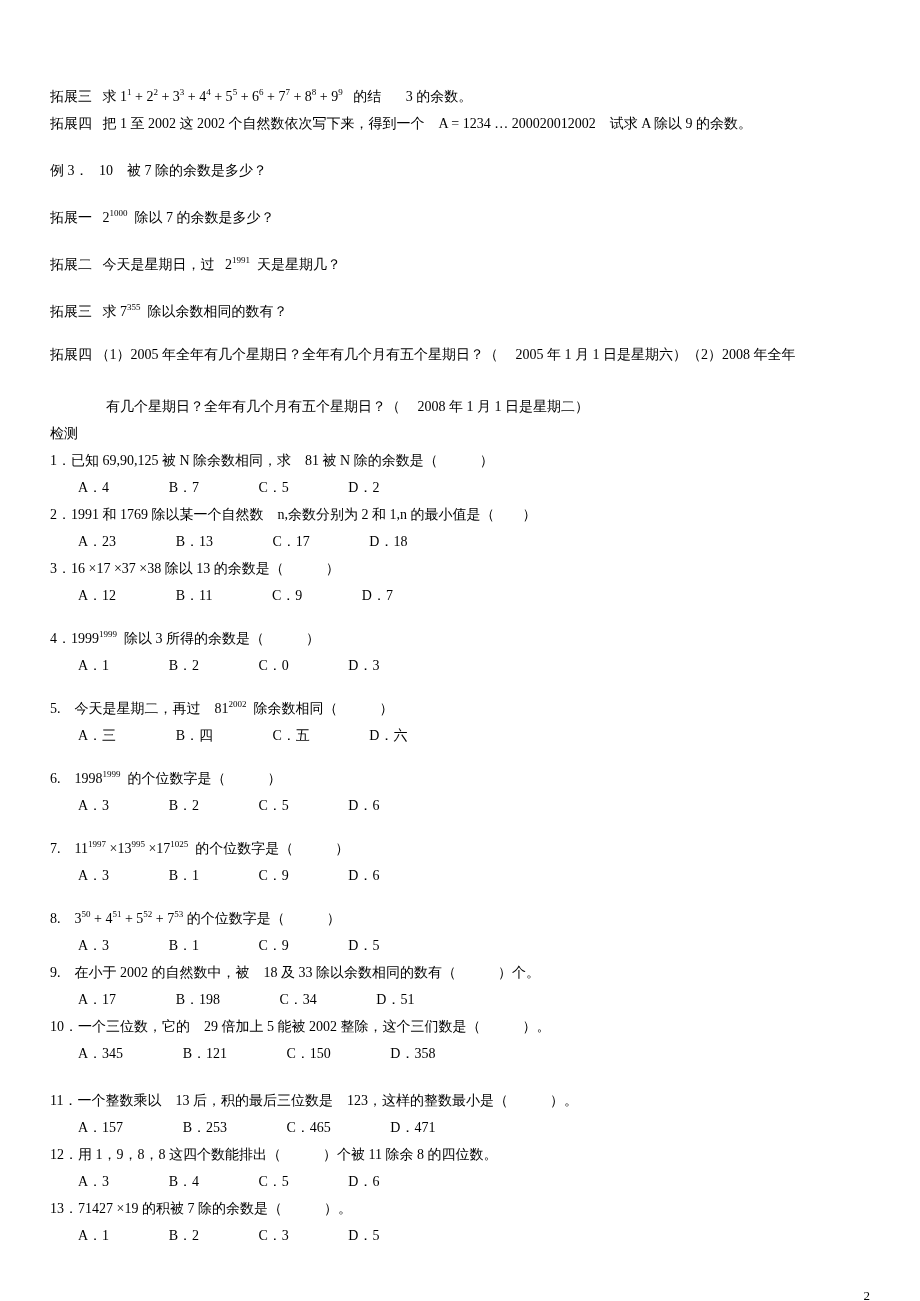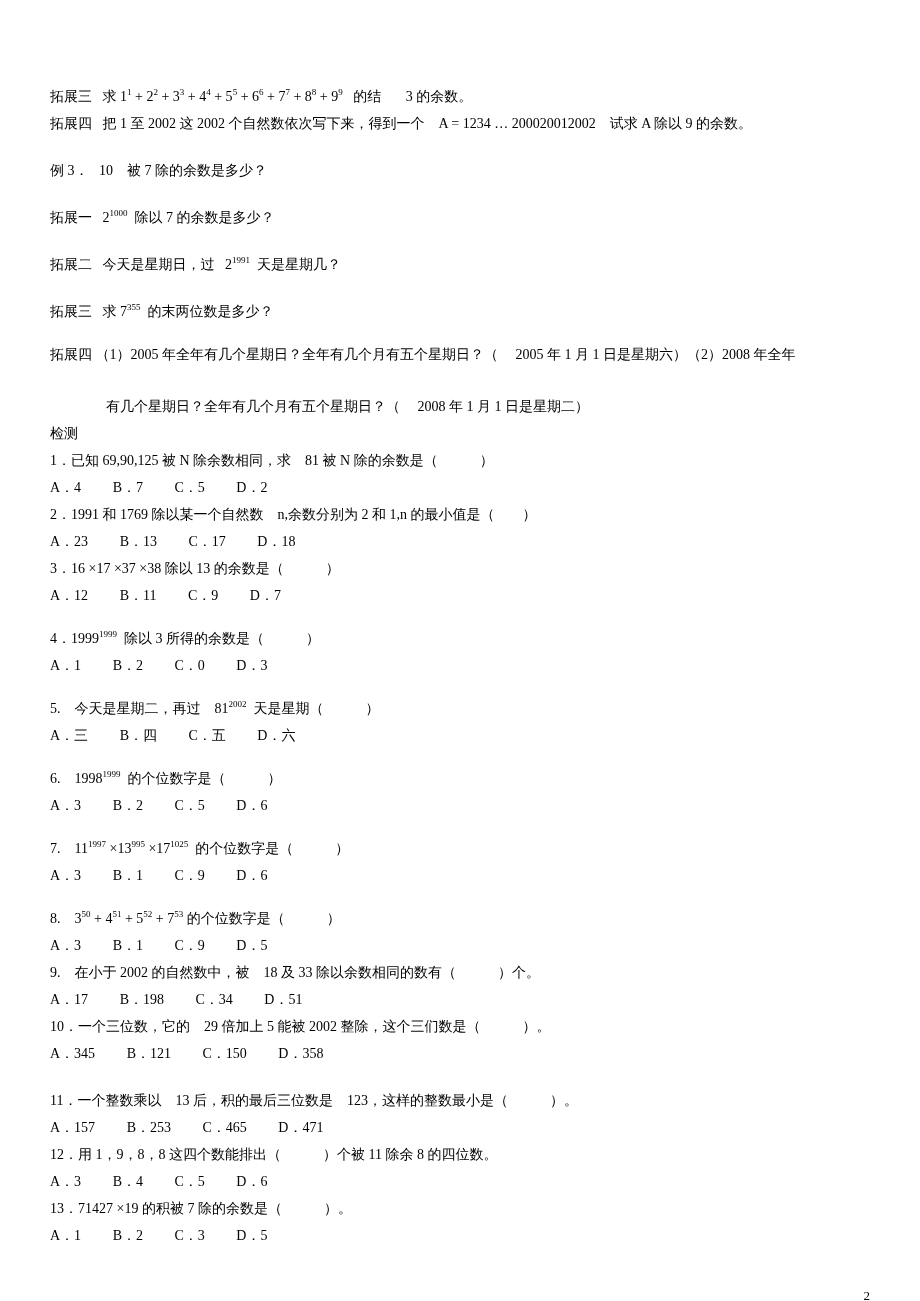--- a/index.html
+++ b/index.html
@@ -9,21 +9,21 @@
     background: #fff;
     margin: 0;
     padding: 80px 50px 30px 50px;
     width: 920px;
     box-sizing: border-box;
     line-height: 1.5;
   }
   .line { margin: 6px 0; }
   .indent { padding-left: 56px; margin-top: 31px; }
   sup { font-size: 9px; vertical-align: super; }
-  .options span { display: inline-block; margin-right: 28px; }
+  .options span { display: inline-block; margin-right: 28px; margin-left: 28px; }
   .pagefoot { text-align: right; margin-top: 40px; font-size: 13px; }
   .gap1 { height: 10px; }
   .gap2 { height: 14px; }
 </style>
 </head>
 <body>
 
 <div class="line">
   <span>拓展三</span>&nbsp;&nbsp;
   <span>求</span>
@@ -61,21 +61,21 @@
   <span>今天是星期日，过</span>&nbsp;&nbsp;
   <span>2</span><sup>1991</sup>&nbsp;
   <span>天是星期几？</span>
 </div>
 
 <div class="gap2"></div>
 
 <div class="line">
   <span>拓展三</span>&nbsp;&nbsp;
   <span>求 7</span><sup>355</sup>&nbsp;
-  <span>的末两位数是多少？</span>
+  <span>除以余数相同的数有？</span>
 </div>
 
 <div class="gap1"></div>
 
 <div class="line">
   <span>拓展四</span>
   <span>（1）2005 年全年有几个星期日？全年有几个月有五个星期日？（</span>&nbsp;&nbsp;&nbsp;&nbsp;
   <span>2005 年 1 月 1 日是星期六）（2）2008 年全年</span>
 </div>
 <div class="line indent">
@@ -119,21 +119,21 @@
   <span>A．1</span>
   <span>B．2</span>
   <span>C．0</span>
   <span>D．3</span>
 </div>
 
 <div class="gap1"></div>
 
 <div class="line">
   <span>5.　今天是星期二，再过　81</span><sup>2002</sup>&nbsp;
-  <span>天是星期（　　　）</span>
+  <span>除余数相同（　　　）</span>
 </div>
 <div class="line options">
   <span>A．三</span>
   <span>B．四</span>
   <span>C．五</span>
   <span>D．六</span>
 </div>
 
 <div class="gap1"></div>
 

